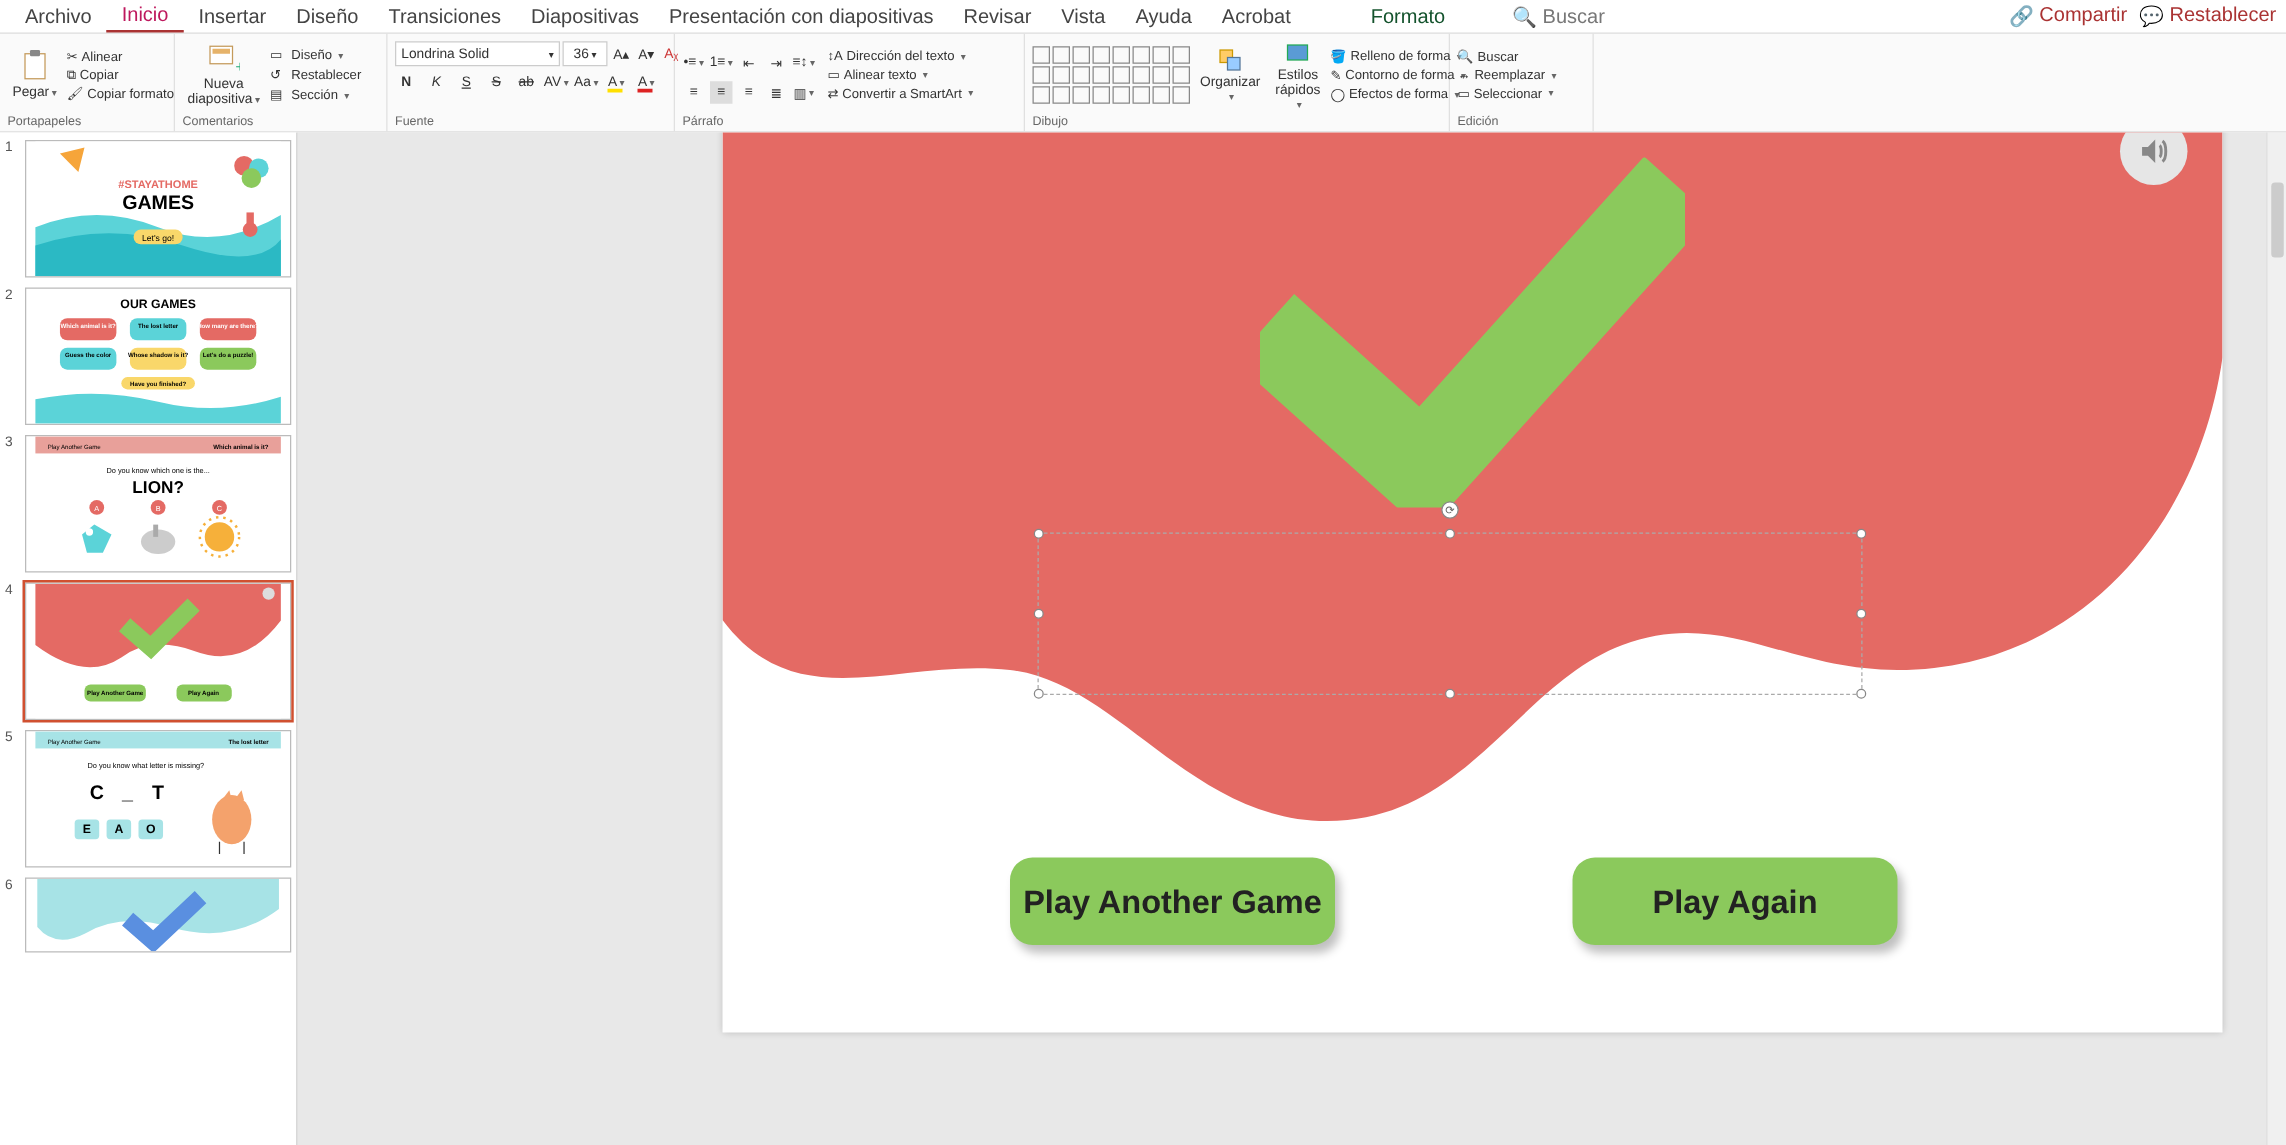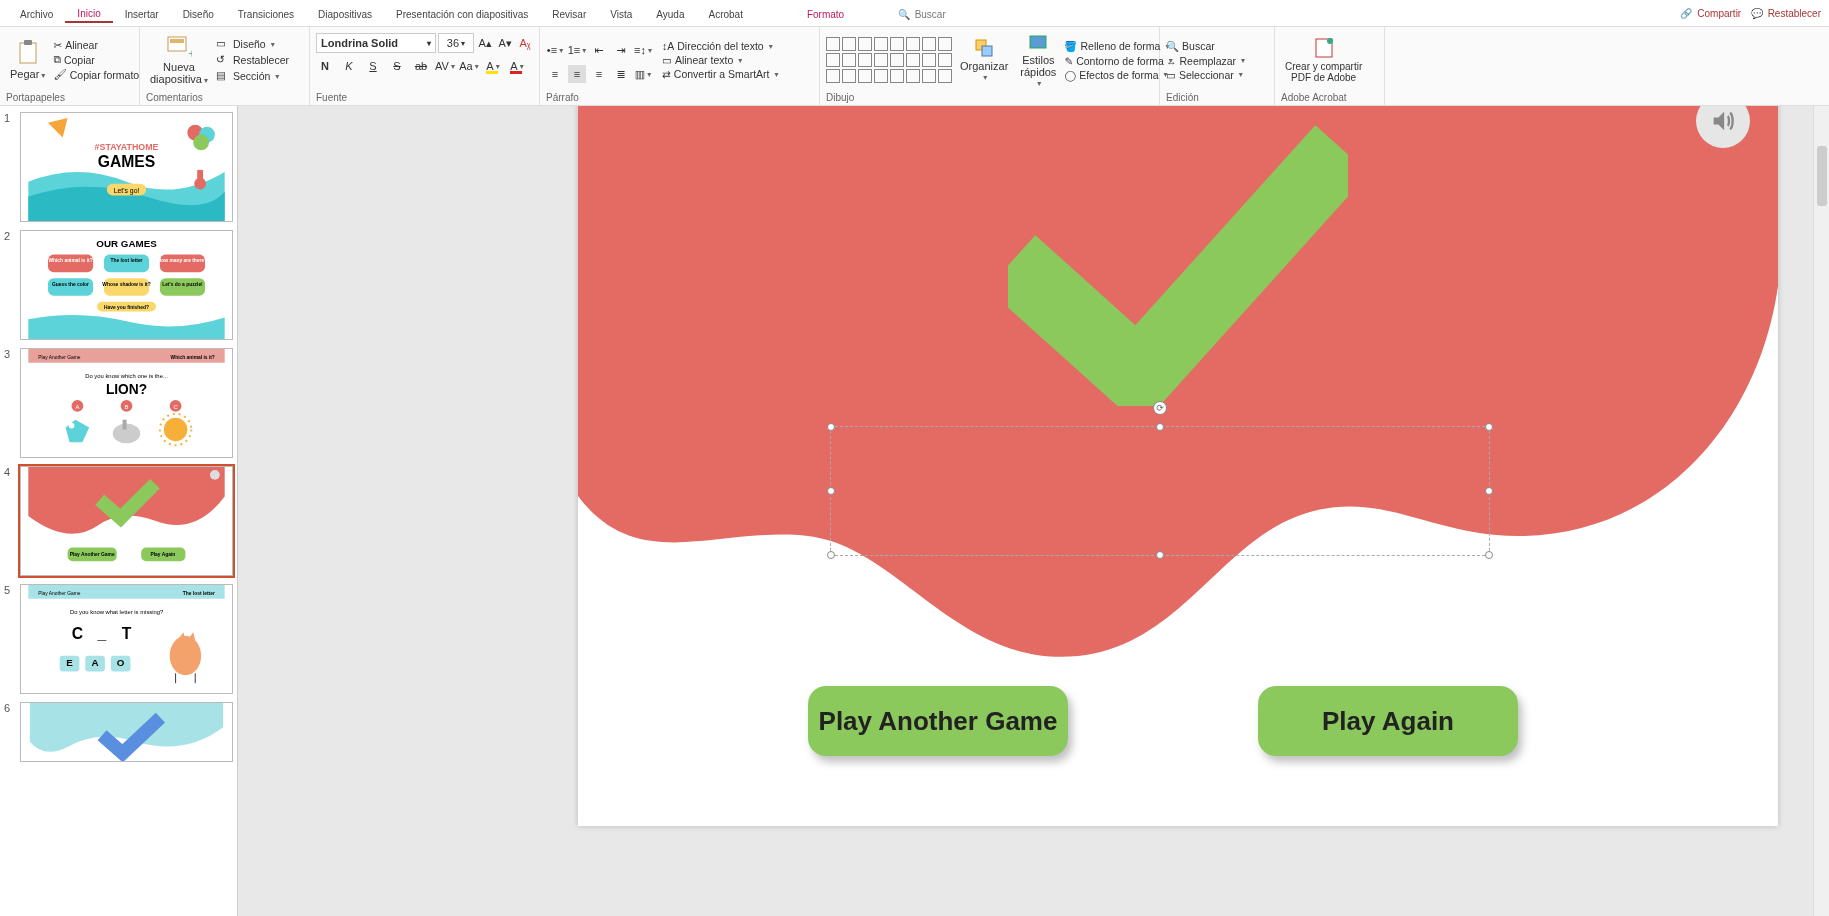--- a/index.html
+++ b/index.html
@@ -1,36 +1,36 @@
 <!DOCTYPE html>
 <html><head>
 <meta charset="utf-8">
 <style>
 * { box-sizing: border-box; margin: 0; padding: 0; font-family: "Segoe UI", Tahoma, sans-serif; }
 body { background: #fff; overflow: hidden; width: 1829px; height: 916px; position: relative; }
 
 
-.tabs { display:flex; align-items:center; height:26px; padding:0 8px; font-size:10px; color:#444; gap:0; }
+.tabs { display:flex; align-items:center; height:26px; padding:0 8px; font-size:16px; color:#444; gap:0; }
 .tab { padding:4px 12px 2px; cursor:pointer; }
 .tab.active { border-bottom:2px solid #a33; color:#be185d; }
-.tab.context { color:#be185d; }
+.tab.context { color:#14532d; }
 .topright { margin-left:auto; display:flex; gap:10px; align-items:center; color:#a33; }
 .topright .item { display:flex; align-items:center; gap:4px; }
 
 
 .ribbon { display:flex; height:80px; border-top:1px solid #ddd; border-bottom:1px solid #ddd; background:#fafafa; font-size:11px; color:#333; }
 .group { display:flex; flex-direction:column; border-right:1px solid #e0e0e0; padding:2px 6px 0; position:relative; }
 .group-body { flex:1; display:flex; align-items:center; gap:4px; }
 .group-label { text-align:left; font-size:10px; color:#666; padding:1px 0 2px; position:relative; }
 .vcol { display:flex; flex-direction:column; gap:2px; font-size:10.5px; }
 .vcol .row { display:flex; align-items:center; gap:3px; white-space:nowrap; cursor:pointer; }
 .big { display:flex; flex-direction:column; align-items:center; justify-content:center; gap:2px; cursor:pointer; padding:0 4px; text-align:center; line-height:1.1; }
 .dd::after { content:"▾"; font-size:8px; margin-left:2px; color:#666; }
 select, .combo { border:1px solid #ccc; background:#fff; font-size:11px; height:20px; }
-.fontname { width:120px; padding:0 4px; display:flex; align-items:center;font-weight:bold; }
+.fontname { width:132px; padding:0 4px; display:flex; align-items:center; }
 .fontsize { width:36px; padding:0 4px; display:flex; align-items:center; justify-content:center; }
 .tinybtn { width:18px; height:18px; display:flex; align-items:center; justify-content:center; cursor:pointer; font-size:11px; }
 .shape-gallery { display:grid; grid-template-columns:repeat(8,14px); grid-auto-rows:14px; gap:2px; }
 .shape-gallery div { border:1px solid #888; }
 .underlineA { text-decoration:underline; }
 .colorstrip { height:3px; width:12px; display:block; }
 
 
 .workspace { position:absolute; top:106px; left:0; right:0; bottom:0; display:flex; background:#e8e8e8; }
 
@@ -296,33 +296,20 @@
           </div>
         <div class="row dd">
             <span>▭</span>
             <span>Seleccionar</span>
           </div>
       </div>
     </div>
     <div class="group-label">Edición</div>
   </div>
 
-  <div class="group" style="width:110px">
-    <div class="group-body">
-      <div class="big">
-        <svg width="24" height="22">
-            <rect x="4" y="2" width="16" height="18" fill="#fff" stroke="#c33"></rect>
-            <circle cx="18" cy="4" r="3" fill="#3a8"></circle>
-          </svg>
-        <span style="white-space:pre;font-size:10px">Crear y compartir
-PDF de Adobe</span>
-      </div>
-    </div>
-    <div class="group-label">Adobe Acrobat</div>
-  </div>
 </div>
 
 <div class="workspace">
 
   <div class="slidepanel">
 
     <div class="thumbwrap">
       <div class="thumbnum">1</div>
       <div class="thumb">
         <svg viewBox="0 0 200 110" width="100%" height="100%">

